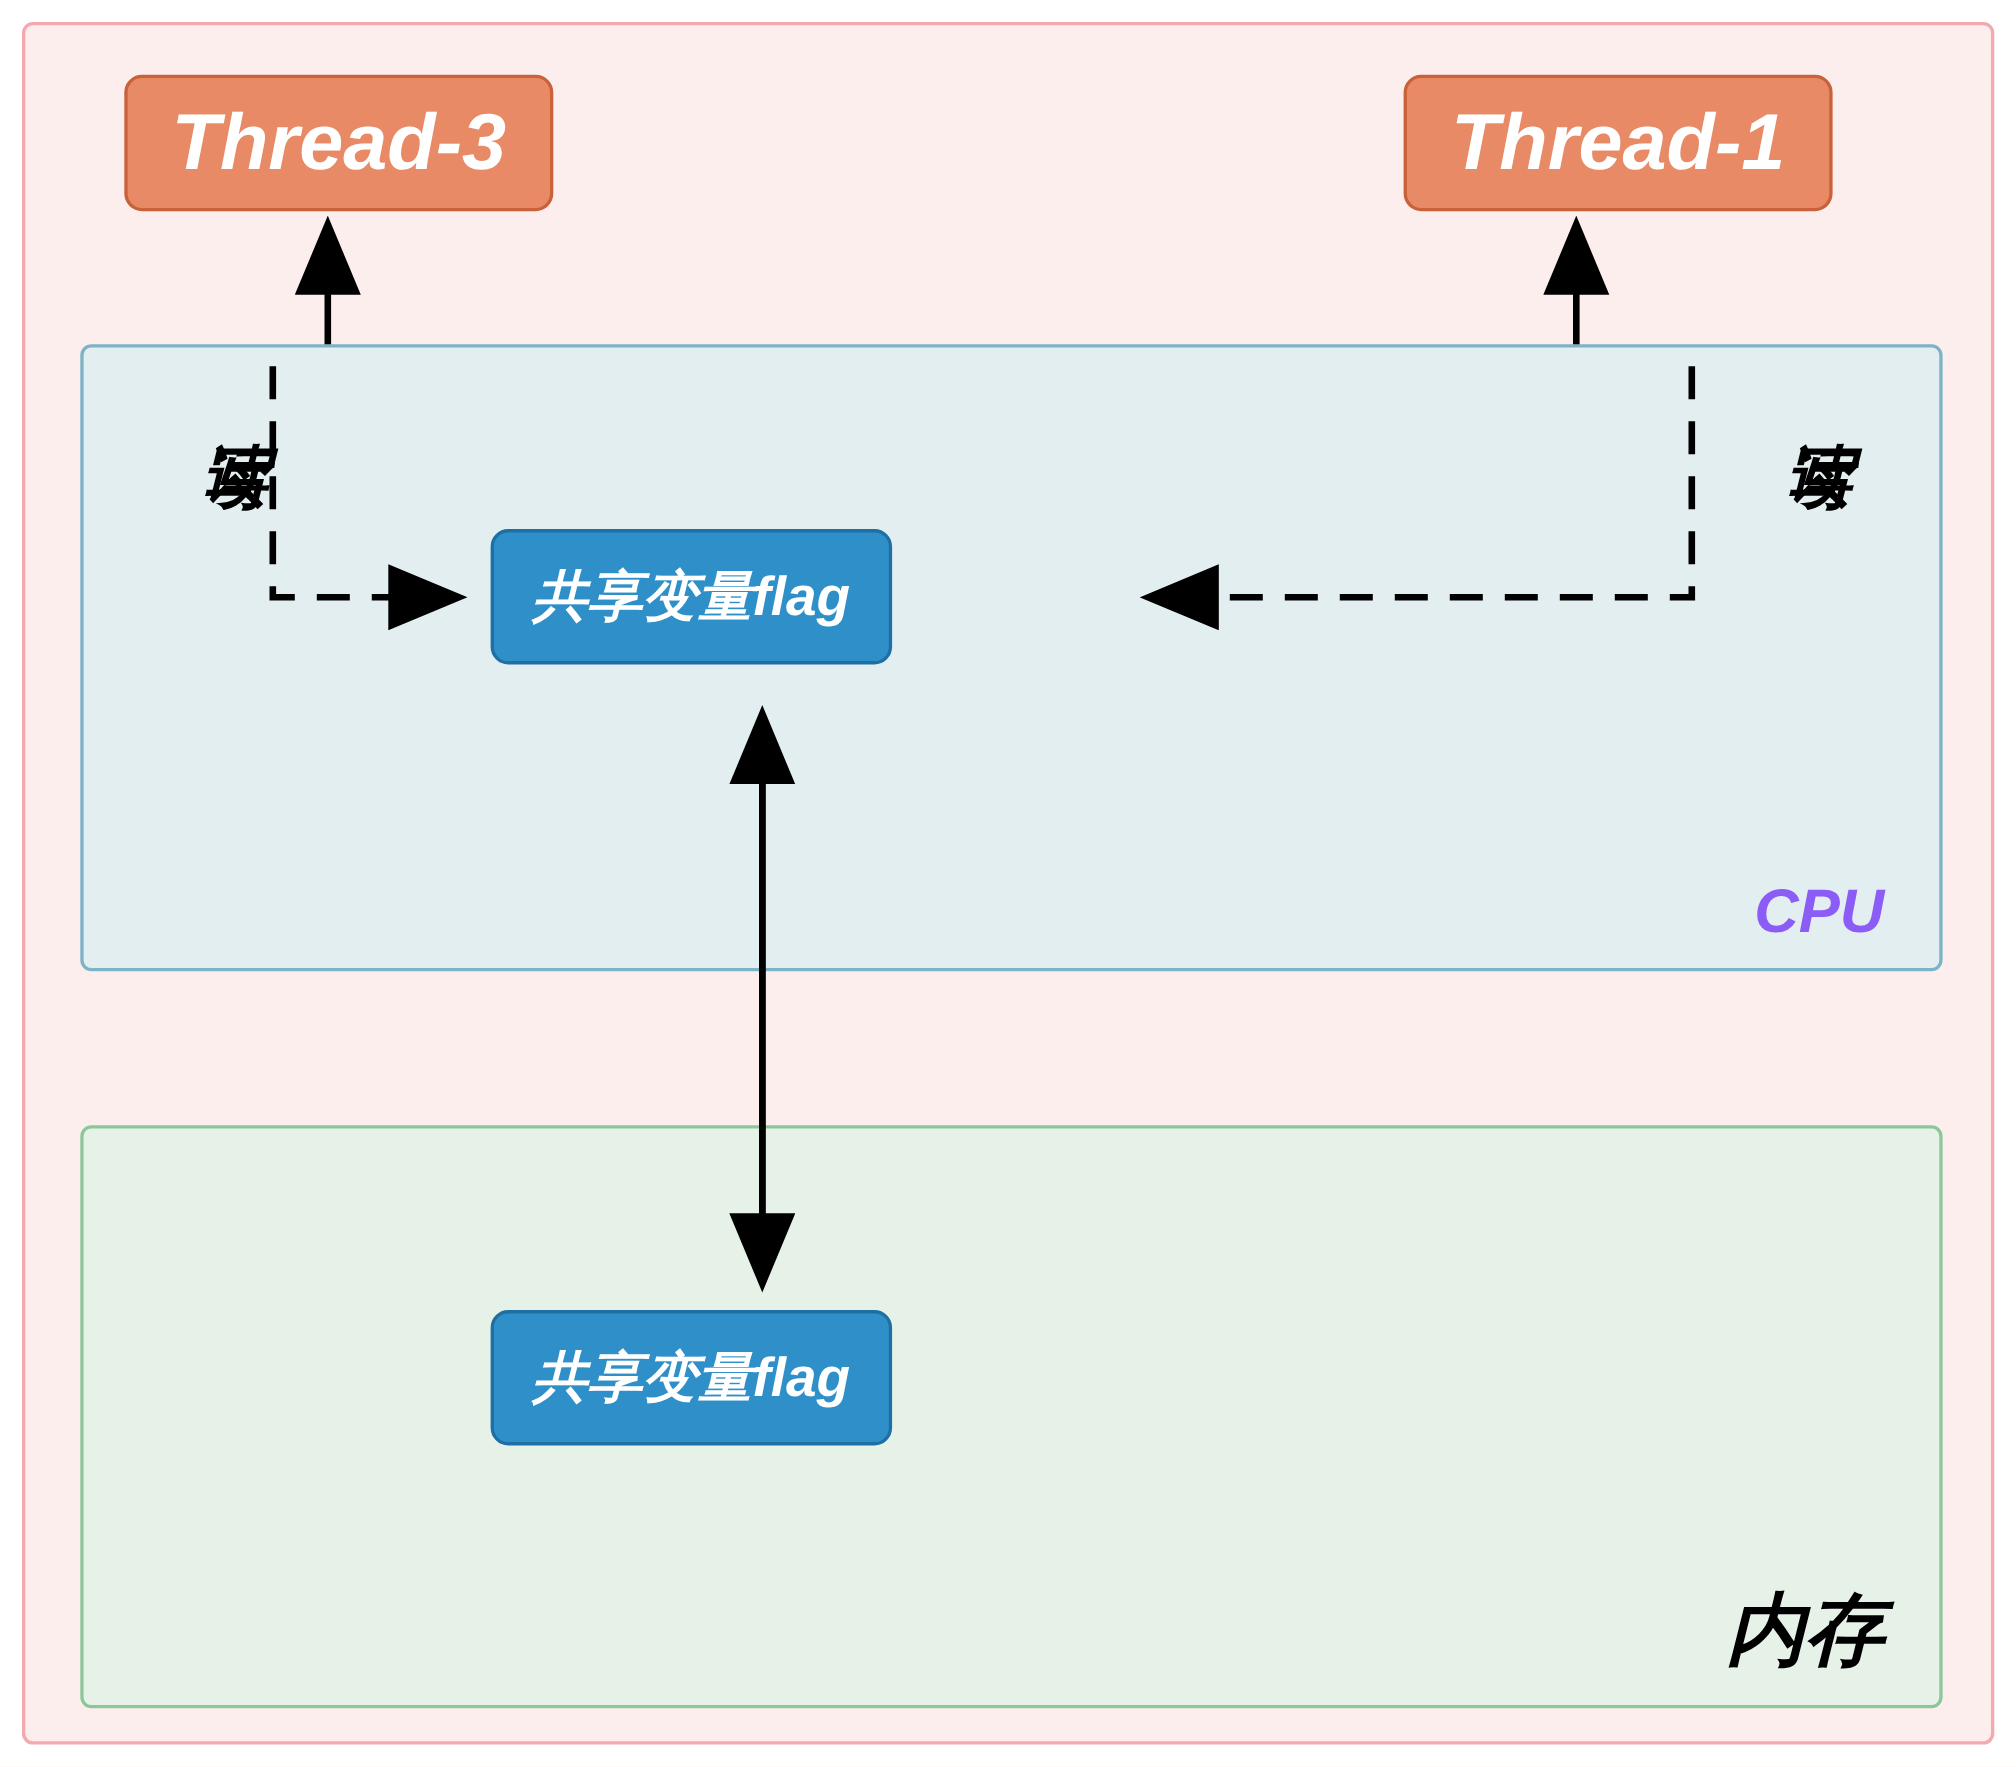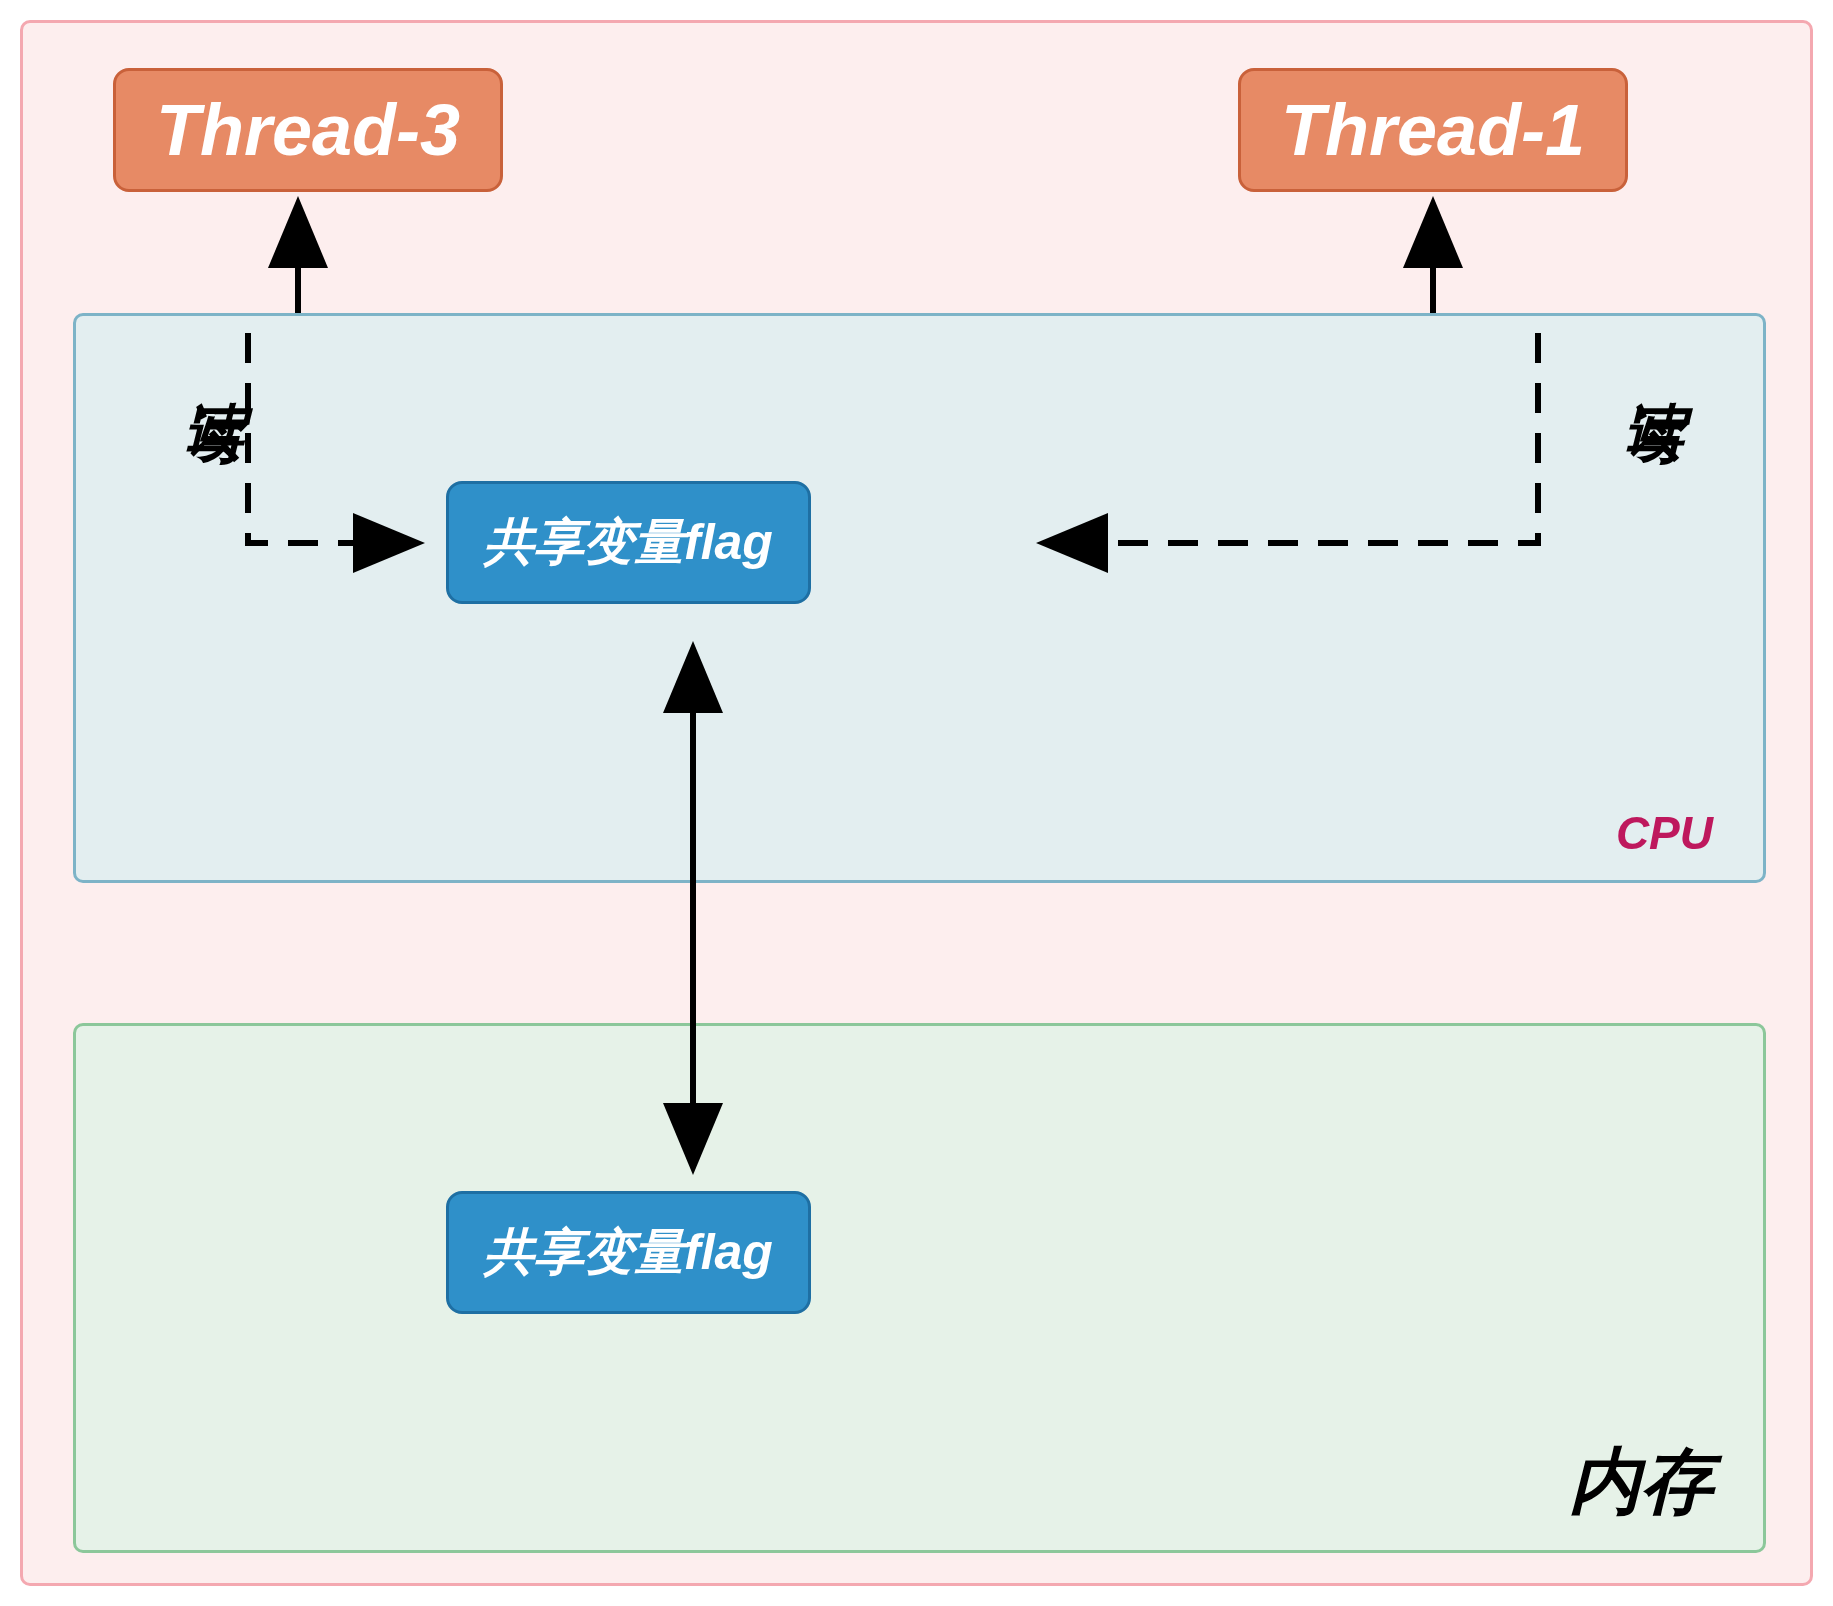--- a/index.html
+++ b/index.html
@@ -24,37 +24,37 @@
       background: #e78a65;
       border: 3px solid #c9613a;
       border-radius: 16px;
       padding: 18px 40px;
       color: #fff;
       font-size: 72px;
       font-weight: bold;
       font-style: italic;
     }
     .thread0 { left: 90px; top: 45px; }
-    .thread1 { left: 1215px; top: 45px; }
+    .thread1 { left: 1253px; top: 45px; }
     .cpu-container {
       position: absolute;
       left: 50px;
       top: 290px;
       width: 1693px;
       height: 570px;
       background: #e3eef0;
       border: 3px solid #7db3c7;
       border-radius: 10px;
     }
     .cpu-label {
       position: absolute;
       right: 50px;
       bottom: 20px;
-      font-size: 46px;
-      color: #be185d;
+      font-size: 56px;
+      color: #8b5cf6;
       font-weight: bold;
       font-style: italic;
     }
     .shared-flag {
       position: absolute;
       background: #2f90c9;
       border: 3px solid #1e6fa3;
       border-radius: 16px;
       padding: 25px 35px;
       color: #fff;

